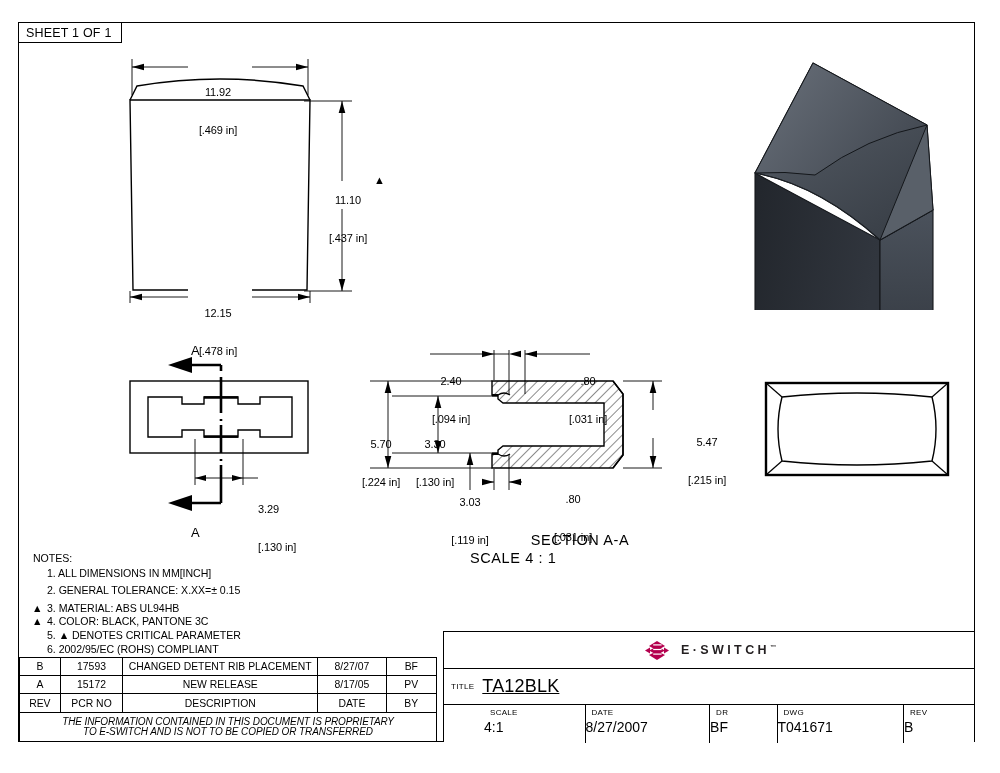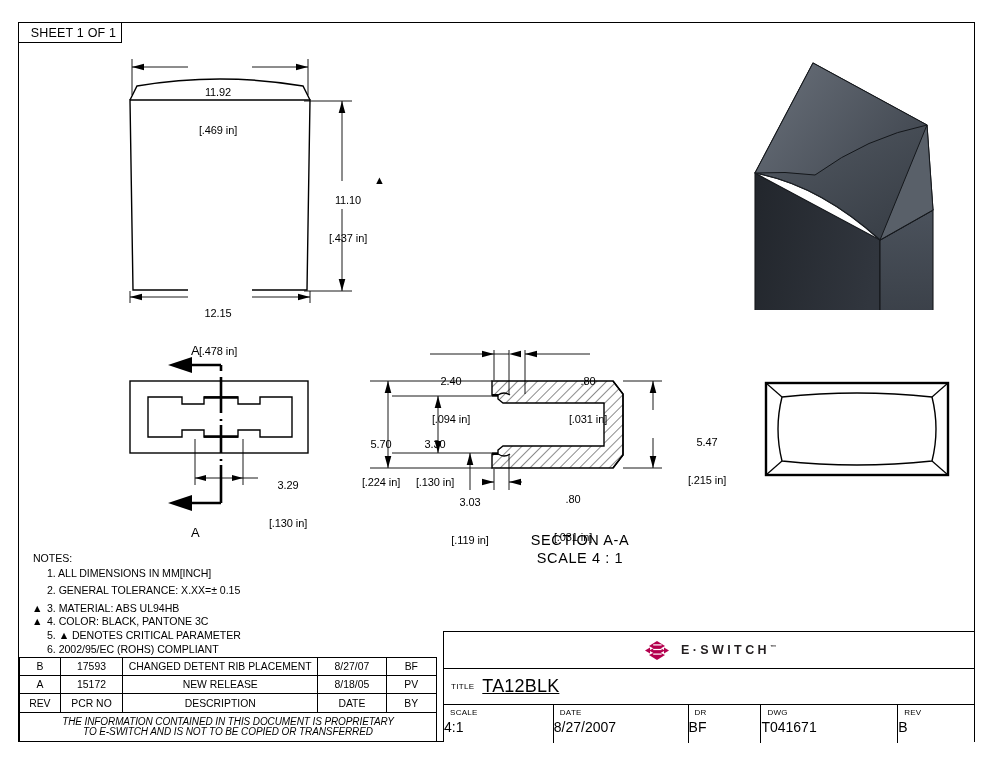--- a/index.html
+++ b/index.html
@@ -41,21 +41,20 @@
     border-right: 1.6px solid #000;
     border-bottom: 1.6px solid #000;
     box-sizing: border-box;
     display: flex;
     align-items: center;
     padding-left: 7px;
     font-size: 12.5px;
     letter-spacing: .2px;
     background: #fff;
     z-index: 5;
-    justify-content: center;
   }
 
   
   .dim {
     position: absolute;
     font-size: 11px;
     line-height: 12.5px;
     text-align: center;
     white-space: pre;
     letter-spacing: -0.1px;
@@ -169,21 +168,21 @@
   #tb-row .cell:last-child { border-right: none; }
   #tb-row .cap {
     position: absolute; left: 6px; top: 3px;
     font-size: 8px; letter-spacing: .3px;
   }
   #tb-row .val {
     position: absolute; left: 0; right: 0; top: 14px;
     text-align: left;
     font-size: 14px;
   }
-  #c-scale { width: 110px; }
+  #c-scale { width: 110px; margin-left: 40px; }
   #c-date  { width: 135px; }
   #c-dr    { width: 73px; }
   #c-dwg   { width: 137px; }
   #c-rev   { width: 76px; }
 </style>
 </head>
 <body>
 
 <div id="sheet">
 
@@ -324,21 +323,21 @@
     </g>
     <g fill="#000" stroke="none">
       <polygon points="85,143 96,140 96,146"></polygon>
       <polygon points="133,143 122,140 122,146"></polygon>
     </g>
   </svg>
 
   <div class="label" style="left:191px; top:343px;">A</div>
   <div class="label" style="left:191px; top:525px;">A</div>
 
-  <div class="dim" style="left:258px; top:454px; width:60px; text-align:center;">
+  <div class="dim" style="left:258px; top:478px; width:60px; text-align:left;">
     <div>3.29</div>
     <div>[.130 in]</div>
   </div>
 
   <svg class="abs" style="left:370px; top:350px;" width="300" height="150">
     <defs>
       <pattern id="hatch" width="7" height="7" patternTransform="rotate(45)" patternUnits="userSpaceOnUse">
         <line x1="0" y1="0" x2="0" y2="7" stroke="#000" stroke-width="0.9"></line>
       </pattern>
     </defs>
@@ -436,21 +435,21 @@
   <div class="dim" style="left:442px; top:471px; width:56px;">
     <div>3.03</div>
     <div>[.119 in]</div>
   </div>
   <div class="dim" style="left:676px; top:411px; width:62px;text-align:center;">
     <div>5.47</div>
     <div>[.215 in]</div>
   </div>
 
   <div class="abs" style="left:470px; top:532px; width:220px; text-align:center; font-size:14.5px; letter-spacing:.6px;">SECTION  A-A</div>
-  <div class="abs" style="left:470px; top:550px; width:220px; text-align:center; font-size:14.5px; letter-spacing:.6px;">SCALE 4 : 1</div>
+  <div class="abs" style="left:470px; top:550px; width:220px; font-size:14.5px; letter-spacing:.6px;">SCALE 4 : 1</div>
 
   <svg class="abs" style="left:760px; top:375px;" width="200" height="110">
 
     <rect x="6" y="8" width="182" height="92" fill="none" stroke="#000" stroke-width="2.4"></rect>
 
     <path d="M 22,22 Q 97,14 172,22 Q 180,54 172,86 Q 97,94 22,86 Q 14,54 22,22 Z" fill="none" stroke="#000" stroke-width="1.4"></path>
 
     <g stroke="#000" stroke-width="1.2" fill="none">
       <line x1="6" y1="8" x2="22" y2="22"></line>
       <line x1="188" y1="8" x2="172" y2="22"></line>
@@ -493,21 +492,21 @@
       <td class="c-rev">B</td>
       <td class="c-pcr">17593</td>
       <td class="c-desc">CHANGED DETENT RIB PLACEMENT</td>
       <td class="c-date">8/27/07</td>
       <td class="c-by">BF</td>
     </tr>
     <tr>
       <td class="c-rev">A</td>
       <td class="c-pcr">15172</td>
       <td class="c-desc">NEW RELEASE</td>
-      <td class="c-date">8/18/05</td>
+      <td class="c-date">8/17/05</td>
       <td class="c-by">PV</td>
     </tr>
     <tr>
       <td class="c-rev">REV</td>
       <td class="c-pcr">PCR NO</td>
       <td class="c-desc">DESCRIPTION</td>
       <td class="c-date">DATE</td>
       <td class="c-by">BY</td>
     </tr>
     <tr>

